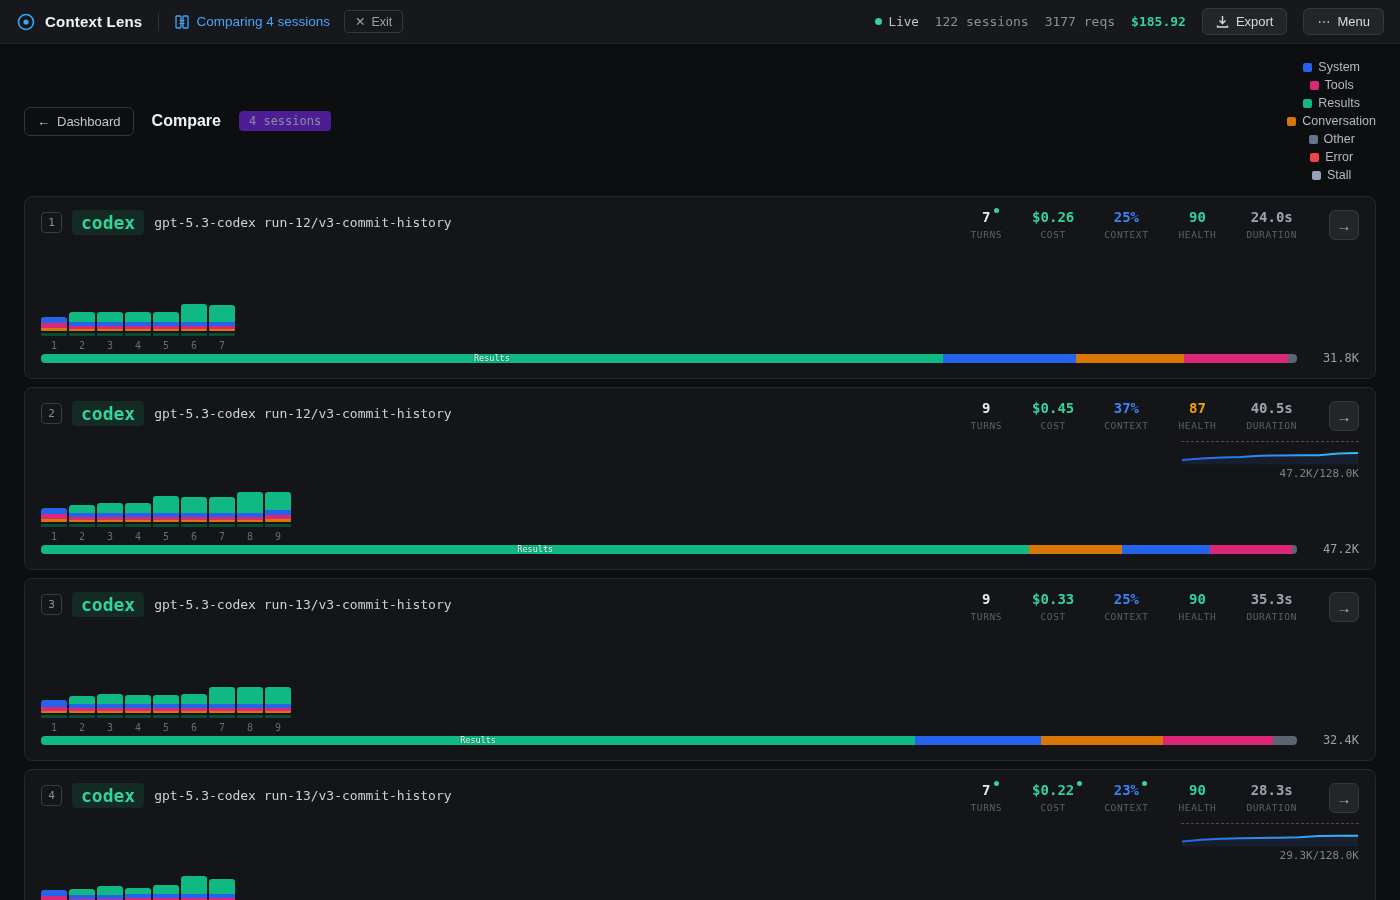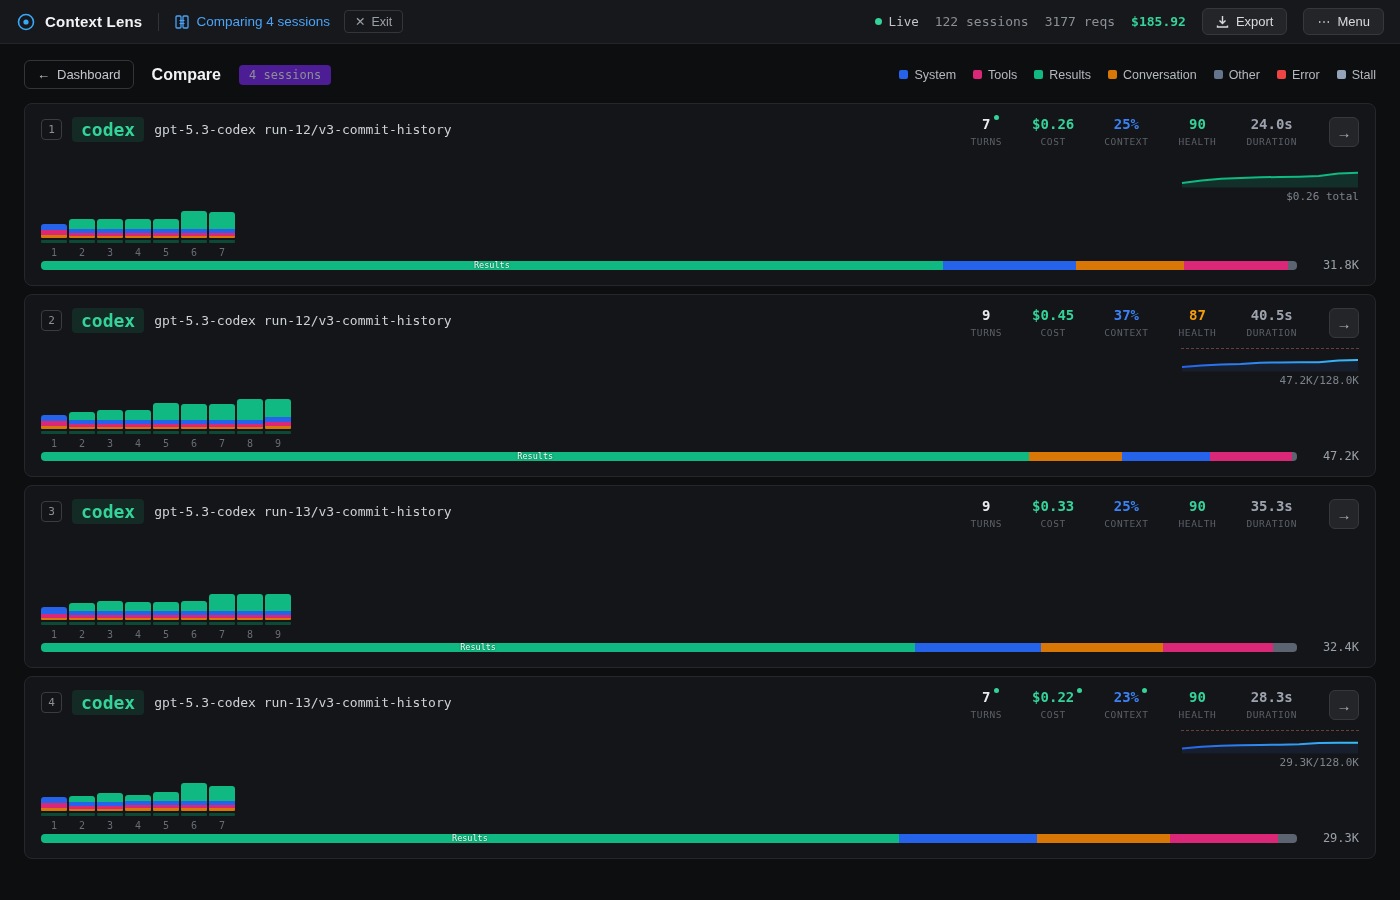--- a/index.html
+++ b/index.html
@@ -24,21 +24,21 @@
   .tb-btn { display:flex; align-items:center; gap:7px; background:#232528; border:1px solid #36383d;
     border-radius:6px; color:#d6d9dd; font-size:13px; padding:5px 13px; cursor:pointer; }
 
   
   .subheader { display:flex; align-items:center; padding:16px 24px 14px; gap:18px; }
   .back-btn { display:flex; align-items:center; gap:7px; border:1px solid #33353a; background:transparent;
     border-radius:6px; color:#c2c6cc; font-size:13px; padding:6px 12px; cursor:pointer; }
   .page-title { color:#f2f3f5; font-size:16px; font-weight:bold; }
   .count-badge { background:#4c1d95; color:#8b9097; font-size:12px; padding:3px 10px; border-radius:4px;
     font-family:"DejaVu Sans Mono", monospace; }
-  .legend { margin-left:auto; display:flex; align-items:center; gap:17px; }
+  .legend { margin-left:auto; display:flex; align-items:center; gap:4px;flex-direction:column; }
   .legend-item { display:flex; align-items:center; gap:6px; }
   .legend-swatch { width:9px; height:9px; border-radius:2px; }
   .legend-label { color:#b4b8bf; font-size:12.5px; }
 
   
   #cards { padding:0 24px; display:flex; flex-direction:column; gap:8px; }
   .card { height:183px; background:#141518; border:1px solid #26272b; border-radius:8px;
     padding:0 16px; display:flex; flex-direction:column; }
   .card-header { display:flex; align-items:flex-start; justify-content:space-between; padding-top:13px; }
   .header-left { display:flex; align-items:center; gap:10px; }
@@ -269,29 +269,20 @@
               <div class="bar-seg" style="height: 17px; background: rgb(16, 185, 129);"></div>
               <div class="bar-seg" style="height: 4px; background: rgb(37, 99, 235);"></div>
               <div class="bar-seg" style="height: 3px; background: rgb(219, 39, 119);"></div>
               <div class="bar-seg" style="height: 2px; background: rgb(217, 119, 6);"></div>
             </div>
             <div class="bar-base"></div>
             <div class="bar-tick">7</div>
           </div>
         </div>
       <div class="sparks">
-        <div class="spark-block cost">
-          <div class="spark cost">
-              <svg width="178" height="22" viewBox="0 0 178 22">
-                <polygon points="1.0,16.9 20.6,14.4 40.1,12.7 59.7,11.9 79.2,11.3 98.8,11.0 118.3,10.7 137.9,10.1 157.4,7.6 177.0,6.8 177,21.5 1,21.5" fill="rgba(16,185,129,0.16)"></polygon>
-                <polyline points="1.0,16.9 20.6,14.4 40.1,12.7 59.7,11.9 79.2,11.3 98.8,11.0 118.3,10.7 137.9,10.1 157.4,7.6 177.0,6.8" fill="none" stroke="#10b981" stroke-width="2" stroke-linejoin="round"></polyline>
-              </svg>
-            </div>
-          <div class="spark-label">$0.26 total</div>
-        </div>
       </div>
     </div>
     <div class="card-footer">
       <div class="stackbar">
           <div class="stack-seg" style="width: 71.8%; background: rgb(16, 185, 129);"></div>
           <div class="stack-seg" style="width: 10.6%; background: rgb(37, 99, 235);"></div>
           <div class="stack-seg" style="width: 8.6%; background: rgb(217, 119, 6);"></div>
           <div class="stack-seg" style="width: 8.3%; background: rgb(219, 39, 119);"></div>
           <div class="stack-seg" style="width: 0.7%; background: rgb(91, 100, 112);"></div>
           <span class="results-label" style="left: 35.9%;">Results</span>

